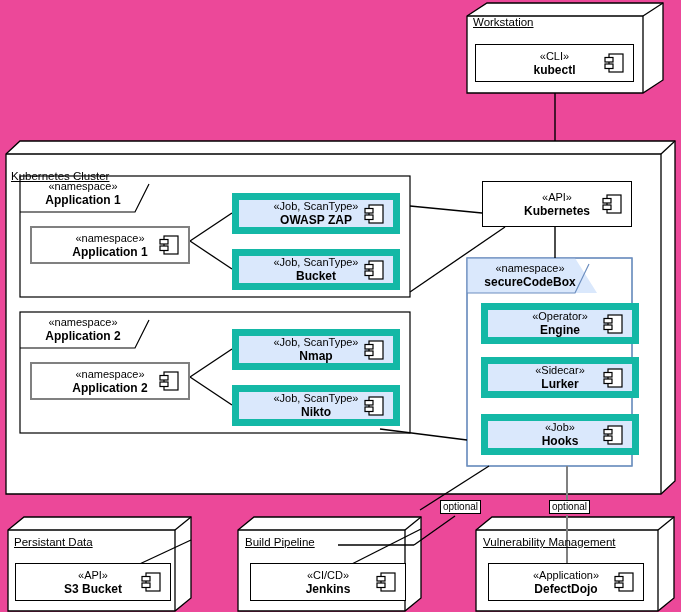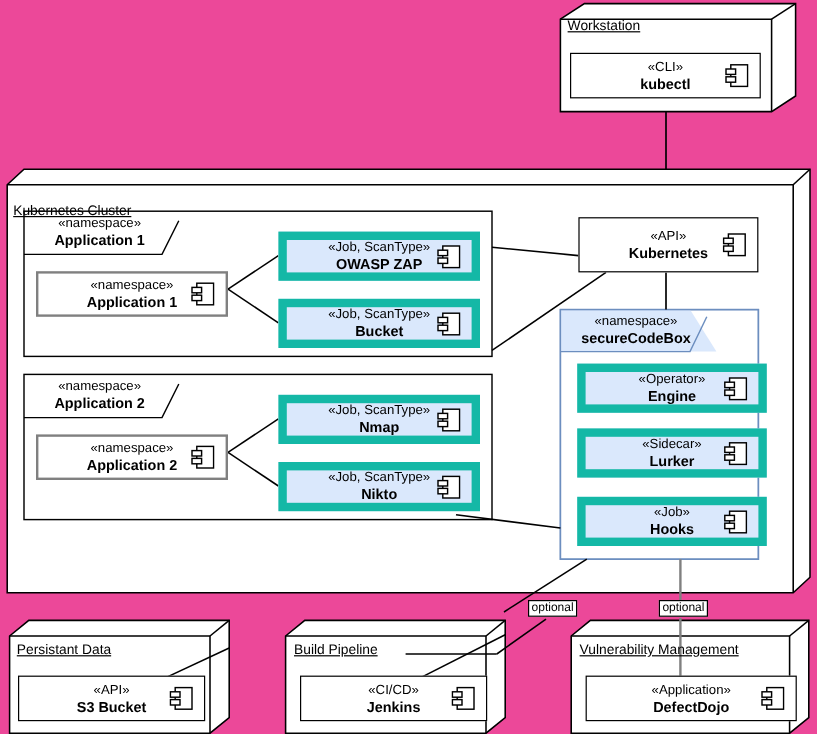--- a/index.html
+++ b/index.html
@@ -290,21 +290,21 @@
       <div class="nm">Jenkins</div>
     </div>
     <svg class="cicon" viewBox="0 0 20 22">
       <rect x="5" y="2" width="14" height="18" fill="#fff" stroke="#000" stroke-width="1.2"></rect>
       <rect x="1" y="5.5" width="8" height="4.5" fill="#fff" stroke="#000" stroke-width="1.2"></rect>
       <rect x="1" y="12" width="8" height="4.5" fill="#fff" stroke="#000" stroke-width="1.2"></rect>
     </svg>
   </div>
 
   <div class="nodelabel" style="left:483px;top:535px;">Vulnerability Management</div>
-  <div class="abs comp" style="left:488px;top:563px;width:176px;height:38px;">
+  <div class="abs comp" style="left:488px;top:563px;width:156px;height:38px;">
     <div class="txtwrap">
       <div class="stereo">«Application»</div>
       <div class="nm">DefectDojo</div>
     </div>
     <svg class="cicon" viewBox="0 0 20 22">
       <rect x="5" y="2" width="14" height="18" fill="#fff" stroke="#000" stroke-width="1.2"></rect>
       <rect x="1" y="5.5" width="8" height="4.5" fill="#fff" stroke="#000" stroke-width="1.2"></rect>
       <rect x="1" y="12" width="8" height="4.5" fill="#fff" stroke="#000" stroke-width="1.2"></rect>
     </svg>
   </div>

